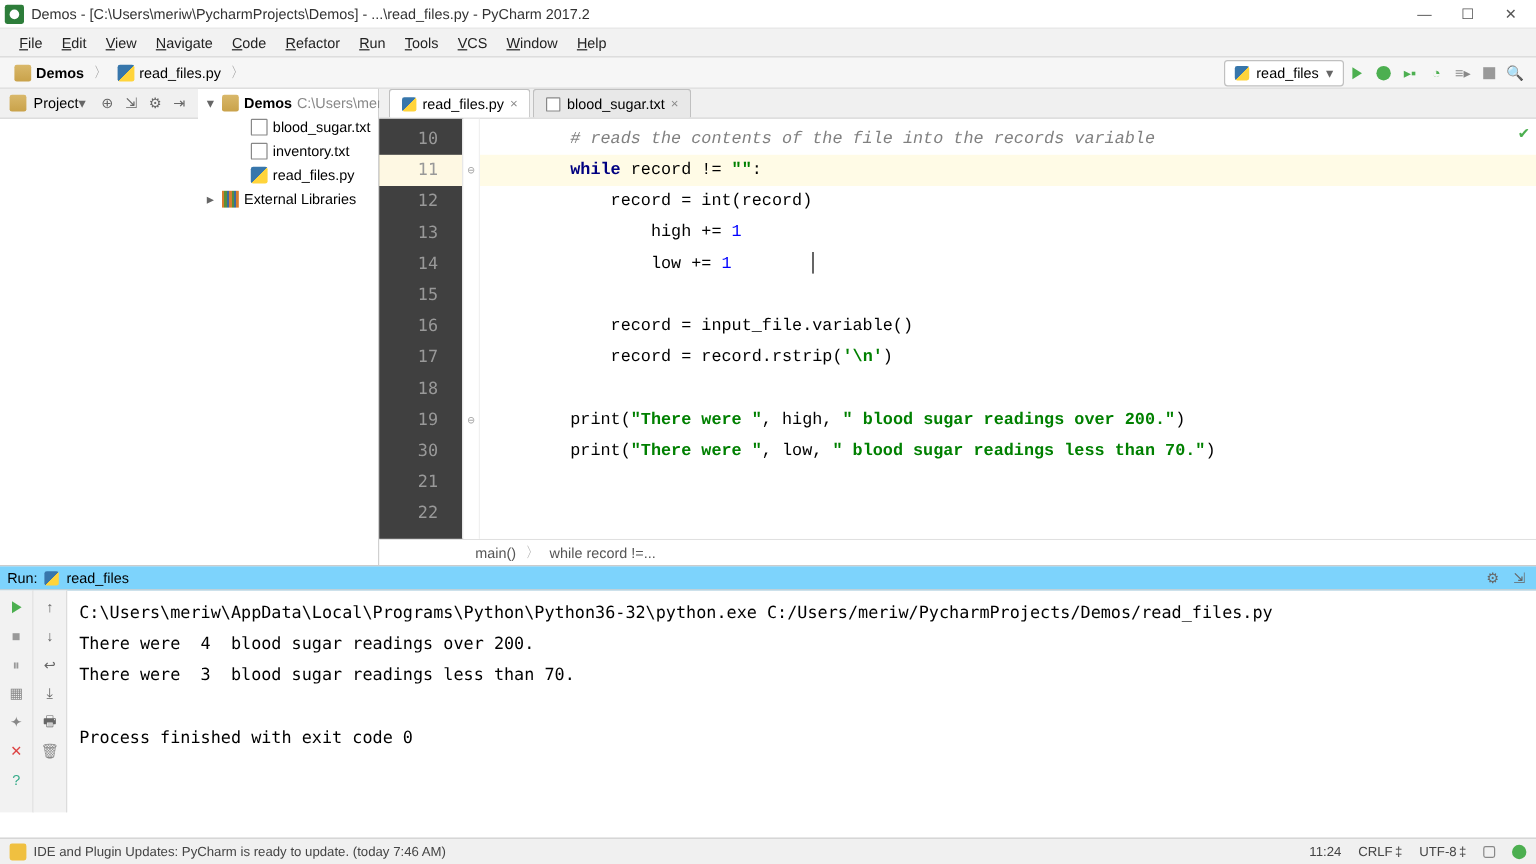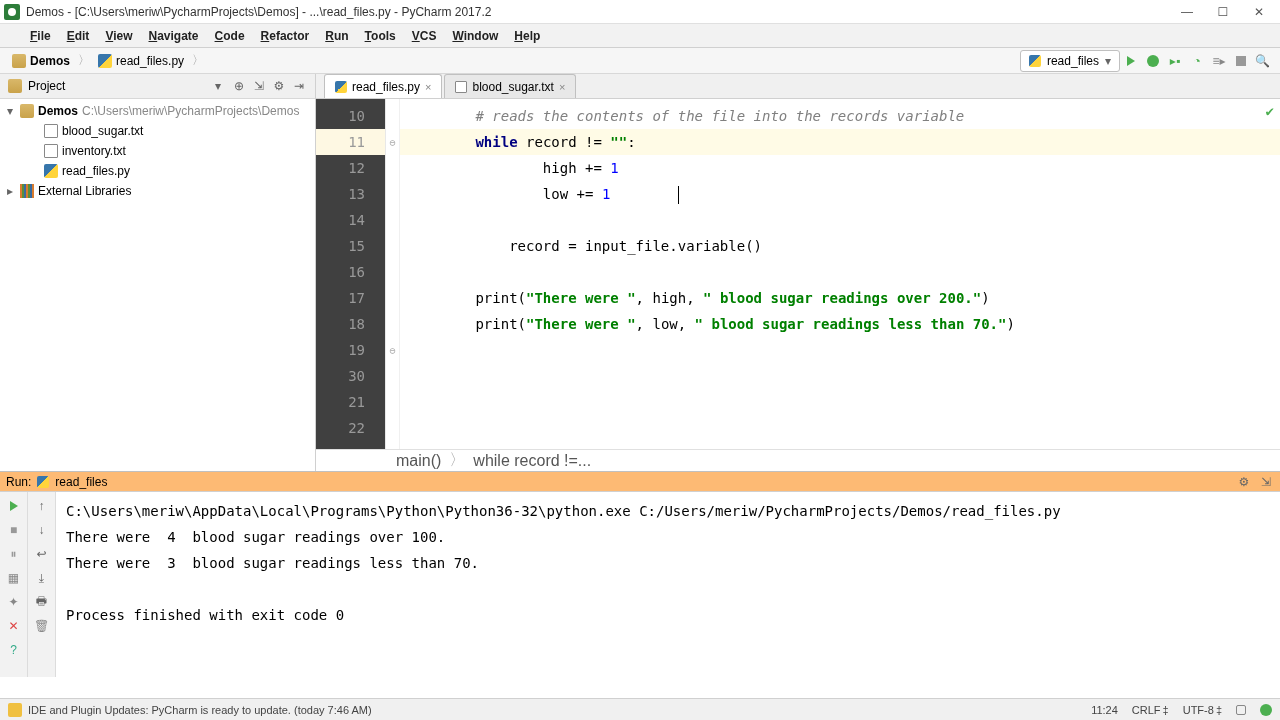--- a/index.html
+++ b/index.html
@@ -5,40 +5,40 @@
 * { margin: 0; padding: 0; box-sizing: border-box; }
 body { font-family: "Segoe UI", Arial, sans-serif; font-size: 12px; background: #fff; width: 1280px; height: 720px; overflow: hidden; position: relative; }
 
 .titlebar { height: 24px; background: #fff; display: flex; align-items: center; padding: 0 4px; border-bottom: 1px solid #e0e0e0; }
 .titlebar .icon { width: 16px; height: 16px; background: #2d7d3a; border-radius: 2px; margin-right: 6px; position: relative; }
 .titlebar .icon::after { content: ""; position: absolute; width: 8px; height: 8px; background: #fff; border-radius: 50%; top: 4px; left: 4px; }
 .titlebar .title { flex: 1; font-size: 12px; color: #333; }
 .titlebar .winbtns { display: flex; gap: 18px; padding-right: 8px; }
 .titlebar .winbtn { width: 18px; height: 18px; display: flex; align-items: center; justify-content: center; color: #555; cursor: pointer; }
 
-.menubar { height: 24px; background: #f2f2f2; display: flex; align-items: center; padding: 0 22px; border-bottom: 1px solid #d0d0d0; font-weight: bold; }
+.menubar { height: 24px; background: #f2f2f2; display: flex; align-items: center; padding: 0 8px; border-bottom: 1px solid #d0d0d0; }
 .menubar .menuitem { padding: 2px 8px; cursor: pointer; color: #222; }
 .menubar .menuitem u { text-decoration: underline; }
 
 .breadcrumb-bar { height: 26px; background: #f6f6f6; display: flex; align-items: center; padding: 0 6px; border-bottom: 1px solid #d8d8d8; }
 .breadcrumb-bar .crumb { display: flex; align-items: center; padding: 0 6px; height: 22px; }
 .breadcrumb-bar .crumb .folder-icon, .breadcrumb-bar .crumb .py-icon { width: 14px; height: 14px; margin-right: 4px; }
 .folder-icon { background: linear-gradient(#d9b86a, #c9a24a); border-radius: 2px; }
 .py-icon { background: linear-gradient(135deg, #3776ab 50%, #ffd43b 50%); border-radius: 2px; }
 .breadcrumb-bar .chevr { color: #999; padding: 0 2px; }
 .breadcrumb-bar .spacer { flex: 1; }
 .breadcrumb-bar .runconfig { display: flex; align-items: center; background: #fff; border: 1px solid #c0c0c0; border-radius: 3px; height: 22px; padding: 0 8px; gap: 6px; }
 .breadcrumb-bar .toolbtn { width: 22px; height: 22px; display: flex; align-items: center; justify-content: center; cursor: pointer; }
 .run-triangle { width: 0; height: 0; border-left: 8px solid #4caf50; border-top: 5px solid transparent; border-bottom: 5px solid transparent; }
 .debug-bug { width: 12px; height: 12px; background: #4caf50; border-radius: 50%; }
 .stop-square { width: 10px; height: 10px; background: #999; }
 
 .main-area { display: flex; height: 397px; }
 
-.project-panel { width: 316px; border-right: 1px solid #d0d0d0; display: flex; flex-direction: column; }
+.project-panel { width: 316px; border-right: 1px solid #d0d0d0; display: flex; flex-direction: row; }
 .project-header { height: 25px; background: #f0f0f0; border-bottom: 1px solid #d8d8d8; display: flex; align-items: center; padding: 0 8px; }
 .project-header .folder-icon { width: 14px; height: 14px; margin-right: 6px; }
 .project-header .hdr-label { flex: 1; }
 .project-header .tool-icon { width: 16px; height: 16px; margin-left: 4px; cursor: pointer; color: #666; display: flex; align-items: center; justify-content: center; }
 .project-tree { flex: 1; padding: 2px 0; font-size: 12px; }
 .tree-row { display: flex; align-items: center; height: 20px; padding-left: 4px; cursor: pointer; }
 .tree-row.indent1 { padding-left: 40px; }
 .tree-arrow { width: 12px; text-align: center; color: #666; }
 .tree-icon { width: 14px; height: 14px; margin: 0 4px; }
 .txt-icon { background: #fff; border: 1px solid #888; border-radius: 1px; }
@@ -48,34 +48,34 @@
 .editor-tabs { height: 25px; background: #f0f0f0; border-bottom: 1px solid #d0d0d0; display: flex; align-items: flex-end; padding-left: 8px; }
 .editor-tab { height: 24px; display: flex; align-items: center; padding: 0 10px; border: 1px solid #c0c0c0; border-bottom: none; margin-right: 2px; background: #e8e8e8; border-radius: 3px 3px 0 0; cursor: pointer; gap: 5px; }
 .editor-tab.active { background: #fff; }
 .editor-tab .close-x { color: #888; font-size: 11px; }
 .editor-body { flex: 1; display: flex; background: #fff; font-family: Consolas, monospace; font-size: 14px; position: relative; }
 .gutter { width: 70px; background: #404040; border-right: 1px solid #e8e8e8; text-align: right; color: #999; padding-top: 4px; }
 .gutter .ln { height: 26px; line-height: 26px; padding-right: 20px; }
 .gutter .ln.cur { background: #fef8e3; }
 .fold-strip { width: 14px; background: #fff; border-right: 1px solid #f0f0f0; padding-top: 4px; }
 .fold-strip .fm { height: 26px; display: flex; align-items: center; justify-content: center; color: #aaa; font-size: 10px; }
-.code-area { flex: 1; padding-top: 4px; overflow: hidden; }
+.code-area { flex: 1; padding-top: 4px; overflow: hidden; font-family: Liberation Mono, monospace; }
 .code-line { height: 26px; line-height: 26px; white-space: pre; padding-left: 8px; }
 .code-line.cur { background: #fffbe6; }
 .c-comment { color: #808080; font-style: italic; }
 .c-kw { color: #000080; font-weight: bold; }
 .c-num { color: #0000ff; }
 .c-str { color: #008000; font-weight: bold; }
 .cursor-caret { display: inline-block; width: 1px; height: 18px; background: #000; vertical-align: middle; position: relative; }
 .check-mark { position: absolute; top: 4px; right: 6px; color: #4caf50; font-weight: bold; }
-.editor-breadcrumb { height: 22px; border-top: 1px solid #e0e0e0; display: flex; align-items: center; padding-left: 80px; font-size: 16px; color: #555; gap: 8px; }
+.editor-breadcrumb { height: 22px; border-top: 1px solid #e0e0e0; display: flex; align-items: center; padding-left: 80px; font-size: 12px; color: #555; gap: 8px; }
 .editor-breadcrumb .chev { color: #aaa; }
 
 .run-tool { border-top: 1px solid #c0c0c0; }
-.run-header { height: 20px; background: #fdba74; display: flex; align-items: center; padding: 0 6px; gap: 6px; border-bottom: 1px solid #d0d0d0; }
+.run-header { height: 20px; background: #7dd3fc; display: flex; align-items: center; padding: 0 6px; gap: 6px; border-bottom: 1px solid #d0d0d0; }
 .run-header .spacer { flex: 1; }
 .run-header .tool-icon { width: 16px; height: 16px; cursor: pointer; color: #666; display: flex; align-items: center; justify-content: center; }
 .run-body { height: 185px; display: flex; }
 .run-gutter { width: 28px; background: #f2f2f2; border-right: 1px solid #dcdcdc; display: flex; flex-direction: column; align-items: center; padding-top: 4px; gap: 4px; }
 .run-gutter2 { width: 28px; background: #f2f2f2; border-right: 1px solid #dcdcdc; display: flex; flex-direction: column; align-items: center; padding-top: 4px; gap: 4px; }
 .rg-btn { width: 20px; height: 20px; display: flex; align-items: center; justify-content: center; cursor: pointer; color: #666; }
 .run-output { flex: 1; padding: 6px 10px; font-family: Consolas, monospace; font-size: 14px; white-space: pre; line-height: 26px; }
 
 .statusbar { position: absolute; bottom: 0; left: 0; right: 0; height: 22px; background: #f0f0f0; border-top: 1px solid #d0d0d0; display: flex; align-items: center; padding: 0 8px; font-size: 11px; color: #444; }
 .statusbar .sb-icon { width: 14px; height: 14px; background: #f0c040; border-radius: 2px; margin-right: 6px; }
@@ -231,24 +231,26 @@
           <div class="fm"></div>
           <div class="fm"></div>
           <div class="fm">⊖</div>
           <div class="fm"></div>
           <div class="fm"></div>
           <div class="fm"></div>
         </div>
       <div class="code-area" id="code-area">
           <div class="code-line"><span class="c-comment">        # reads the contents of the file into the records variable</span></div>
           <div class="code-line cur">        <span class="c-kw">while</span> record != <span class="c-str">""</span>:</div>
+          <div class="code-line">            record = int(record)</div>
           <div class="code-line">                high += <span class="c-num">1</span></div>
           <div class="code-line">                low += <span class="c-num">1</span>        <span class="cursor-caret"></span></div>
           <div class="code-line"></div>
           <div class="code-line">            record = input_file.variable()</div>
+          <div class="code-line">            record = record.rstrip(<span class="c-str">'\n'</span>)</div>
           <div class="code-line"></div>
           <div class="code-line">        print(<span class="c-str">"There were "</span>, high, <span class="c-str">" blood sugar readings over 200."</span>)</div>
           <div class="code-line">        print(<span class="c-str">"There were "</span>, low, <span class="c-str">" blood sugar readings less than 70."</span>)</div>
         </div>
       <div class="check-mark">✔</div>
     </div>
     <div class="editor-breadcrumb">
       <span>main()</span>
       <span class="chev">〉</span>
       <span>while record !=...</span>
@@ -303,21 +305,21 @@
           <span>⤓</span>
         </div>
       <div class="rg-btn">
           <span>🖶</span>
         </div>
       <div class="rg-btn">
           <span style="color:#888">🗑</span>
         </div>
     </div>
     <div class="run-output">C:\Users\meriw\AppData\Local\Programs\Python\Python36-32\python.exe C:/Users/meriw/PycharmProjects/Demos/read_files.py
-There were  4  blood sugar readings over 100.
+There were  4  blood sugar readings over 200.
 There were  3  blood sugar readings less than 70.
 
 Process finished with exit code 0</div>
   </div>
 </div>
 
 <div class="statusbar">
   <div class="sb-icon"></div>
   <span>IDE and Plugin Updates: PyCharm is ready to update. (today 7:46 AM)</span>
   <div class="spacer"></div>

